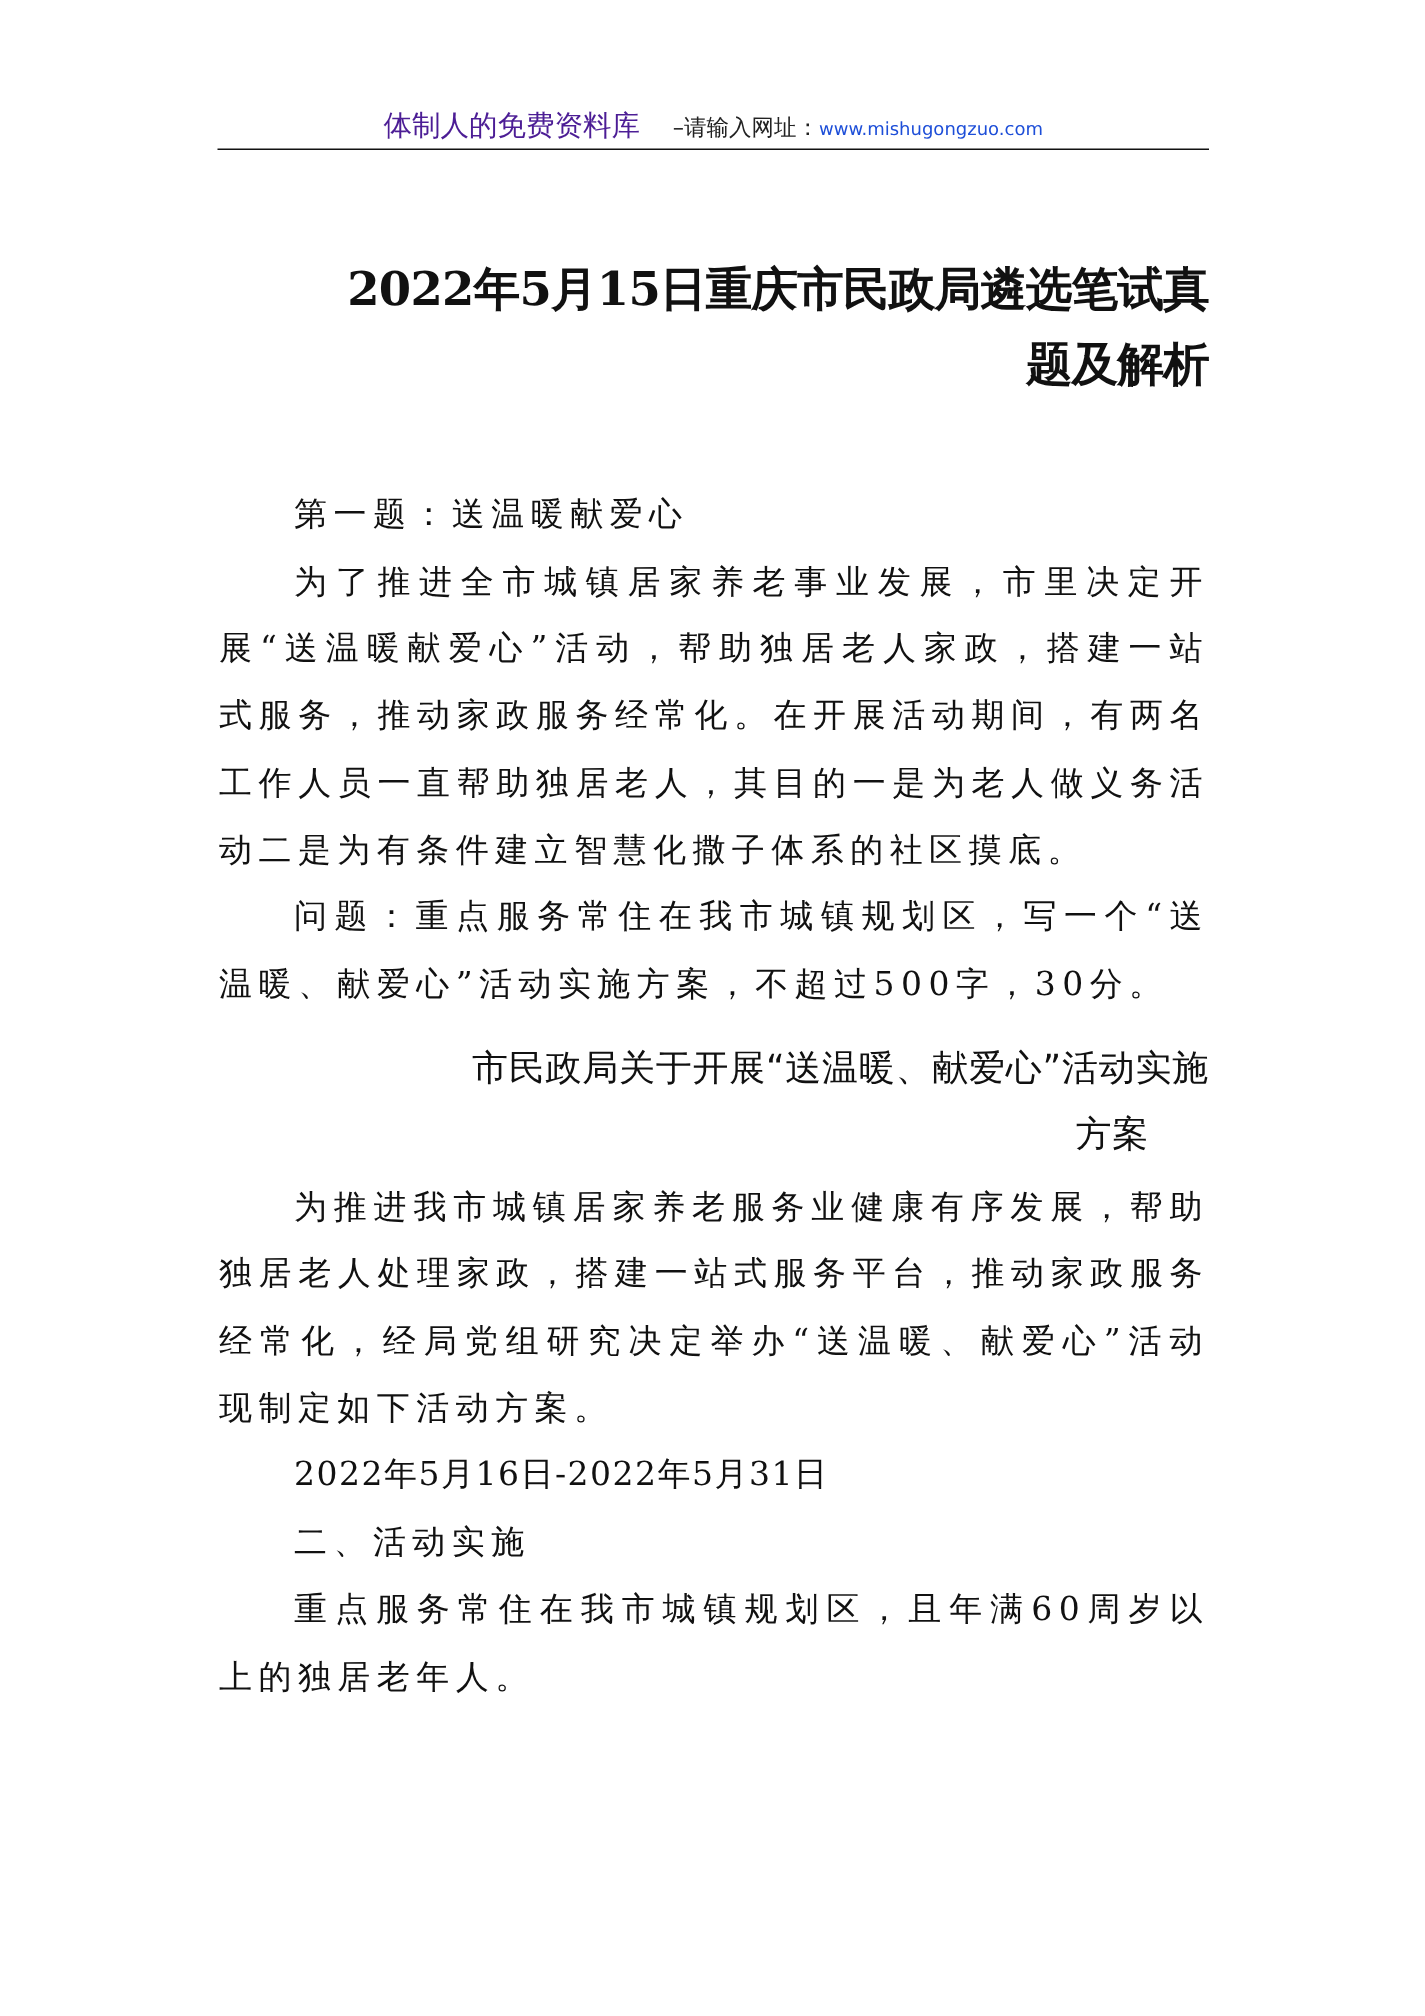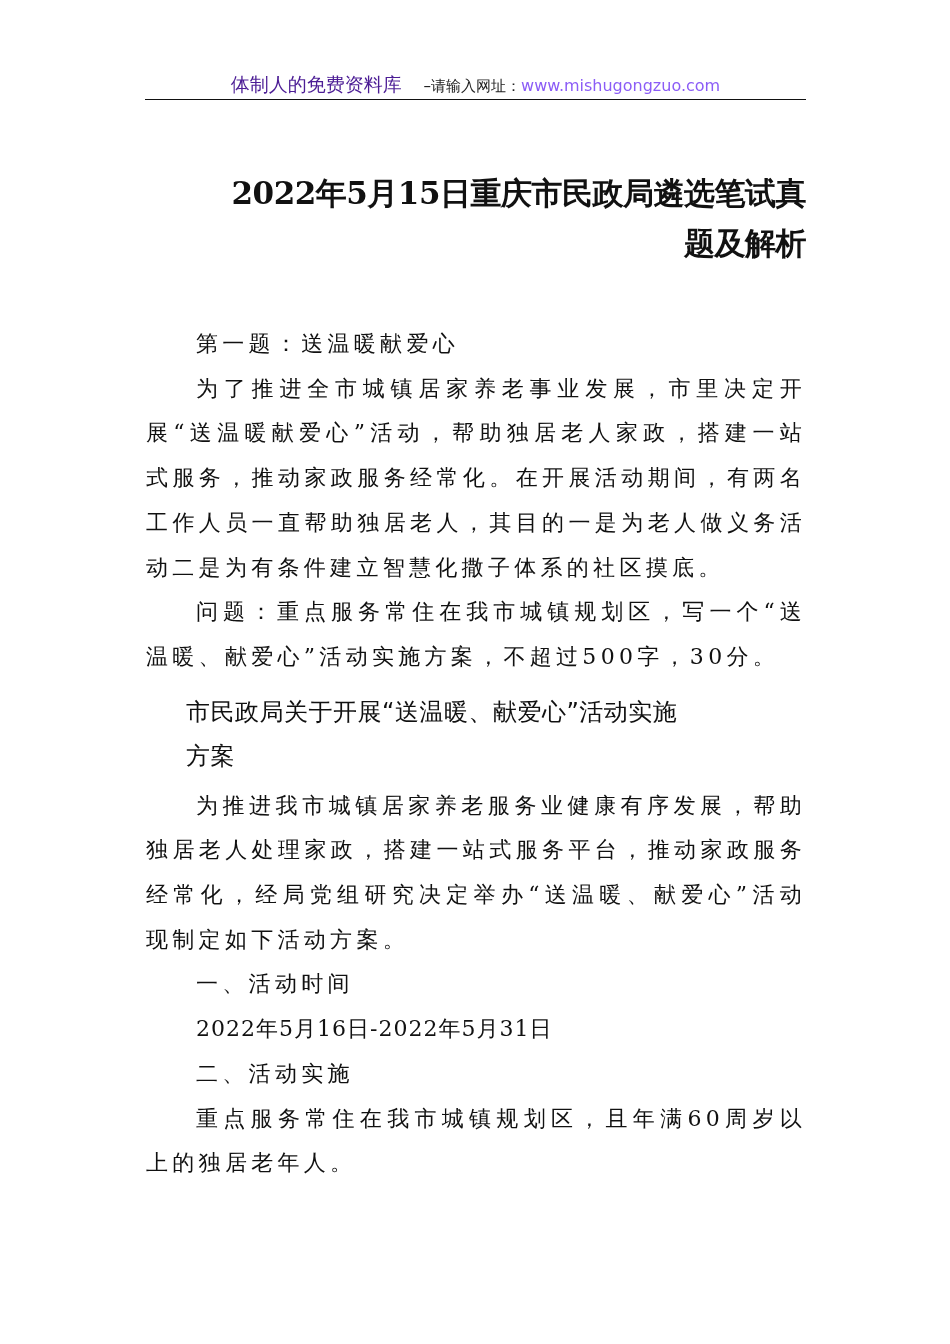--- a/index.html
+++ b/index.html
@@ -2,30 +2,30 @@
 <html><head>
 <meta charset="utf-8">
 <style>
   html, body { margin: 0; padding: 0; background: #ffffff; }
   body { width: 950px; height: 1344px; position: relative; overflow: hidden;
          font-family: "DejaVu Serif", "Liberation Serif", serif; color: #111; }
   .header { position: absolute; left: 145px; top: 70px; width: 661px; text-align: center;
             font-family: "DejaVu Sans", "Liberation Sans", sans-serif; font-size: 17px; line-height: 28px; white-space: nowrap; }
   .header .brand { color: #4c1d95; font-size: 19px; }
   .header .mid { color: #222; font-size: 15px; margin-left: 17px; }
-  .header .url { color: #8b5cf6; font-size: 16px; }
+  .header .url { color: #1d4ed8; font-size: 12px; }
   .header-rule { position: absolute; left: 145px; top: 99px; width: 661px; height: 0; border-top: 1.3px solid #111; }
   .title { position: absolute; left: 145px; top: 168px; width: 661px; text-align: right;
            font-family: "DejaVu Serif", "Liberation Serif", serif; font-weight: bold; font-size: 31px; line-height: 50px; letter-spacing: -0.5px; }
   .content { position: absolute; left: 146px; top: 322px; width: 660px; }
   .p { font-size: 22px; line-height: 44.7px; letter-spacing: 4.3px; text-align: justify; margin: 0;
        font-family: "DejaVu Serif", "Liberation Serif", serif; }
   .indent { text-indent: 50px; }
   .subtitle { font-family: "DejaVu Sans", "Liberation Sans", sans-serif; font-size: 24px; line-height: 44px;
-              text-align: left; margin: 10px 0 6px 0; padding-left: 40px; letter-spacing: 0.5px; }
+              text-align: right; margin: 10px 0 6px 0; padding-left: 40px; letter-spacing: 0.5px; }
   .nowrap { white-space: nowrap; letter-spacing: 1px; }
 </style>
 </head>
 <body>
 
 <div class="header">
   <span class="brand">体制人的免费资料库</span><span class="mid"> –请输入网址：</span><span class="url">www.mishugongzuo.com</span>
 </div>
 <div class="header-rule"></div>
 
@@ -38,17 +38,16 @@
   <p class="p indent">第一题：送温暖献爱心</p>
   <p class="p indent">为了推进全市城镇居家养老事业发展，市里决定开展“送温暖献爱心”活动，帮助独居老人家政，搭建一站式服务，推动家政服务经常化。在开展活动期间，有两名工作人员一直帮助独居老人，其目的一是为老人做义务活动二是为有条件建立智慧化撒子体系的社区摸底。</p>
   <p class="p indent">问题：重点服务常住在我市城镇规划区，写一个“送温暖、献爱心”活动实施方案，不超过500字，30分。</p>
 
   <div class="subtitle">
     <div>市民政局关于开展“送温暖、献爱心”活动实施</div>
     <div style="padding-right:40px">方案</div>
   </div>
 
   <p class="p indent">为推进我市城镇居家养老服务业健康有序发展，帮助独居老人处理家政，搭建一站式服务平台，推动家政服务经常化，经局党组研究决定举办“送温暖、献爱心”活动现制定如下活动方案。</p>
-  <p class="p indent">一、活动时间</p>
   <p class="p indent nowrap">2022年5月16日-2022年5月31日</p>
   <p class="p indent">二、活动实施</p>
   <p class="p indent">重点服务常住在我市城镇规划区，且年满60周岁以上的独居老年人。</p>
 </div>
 
 </body></html>

